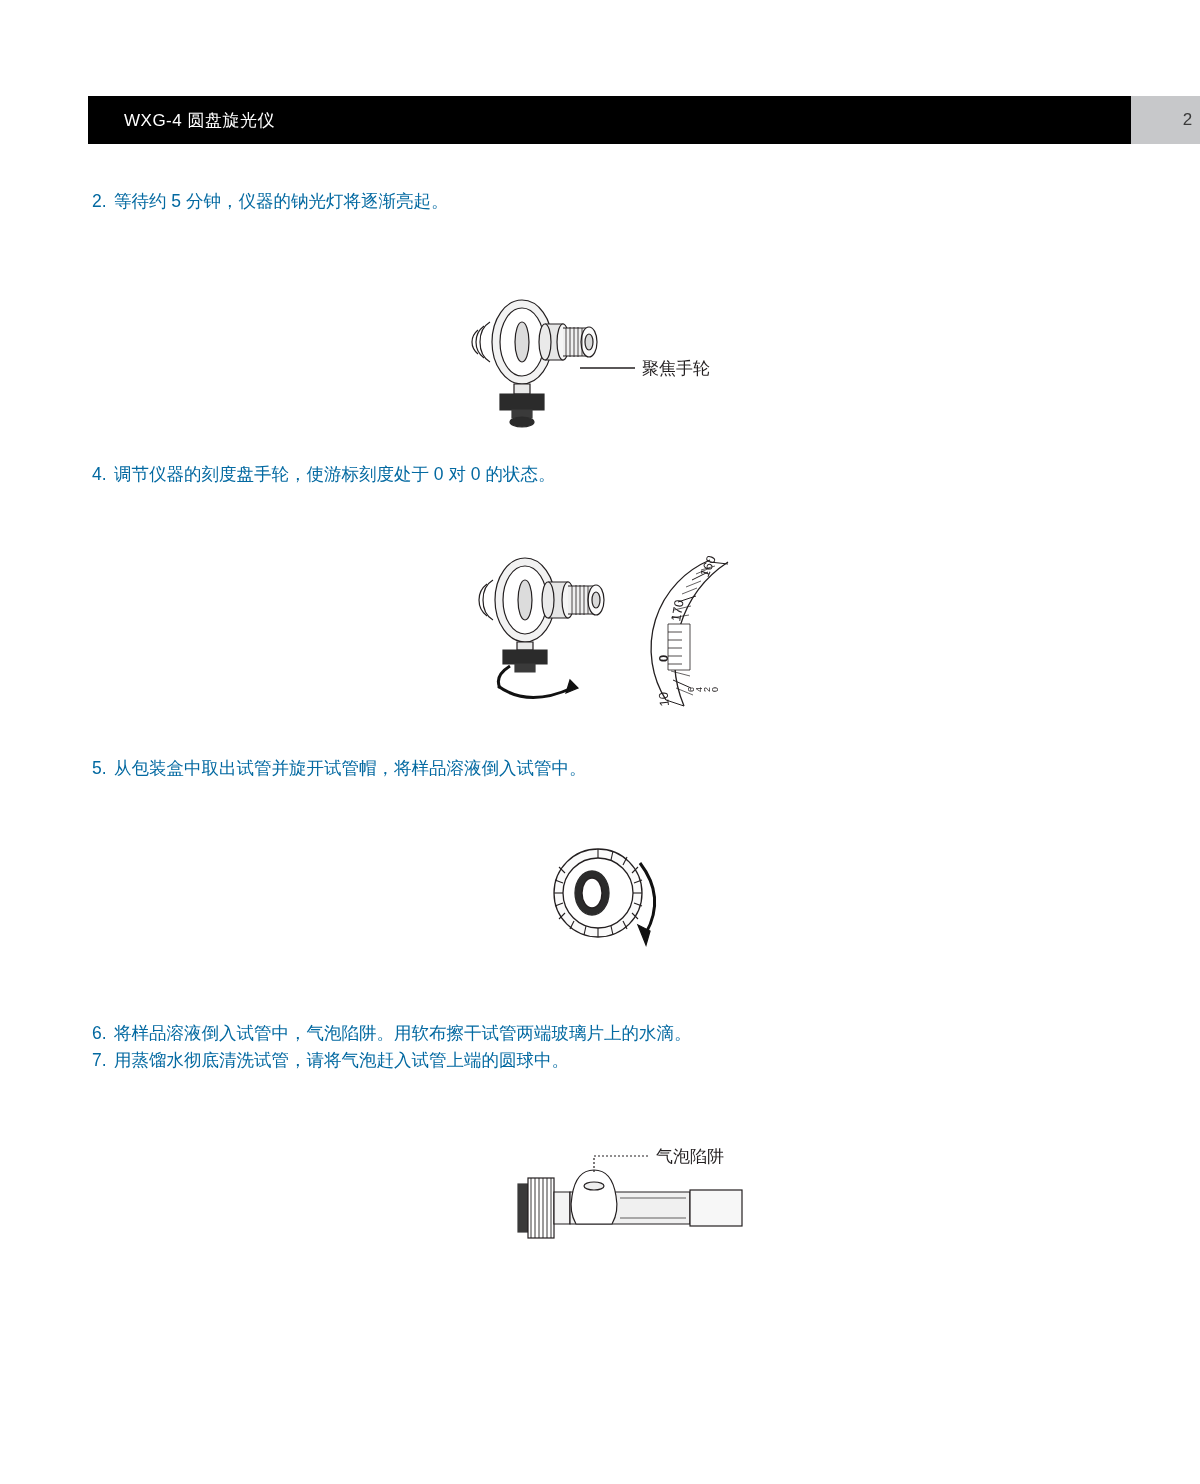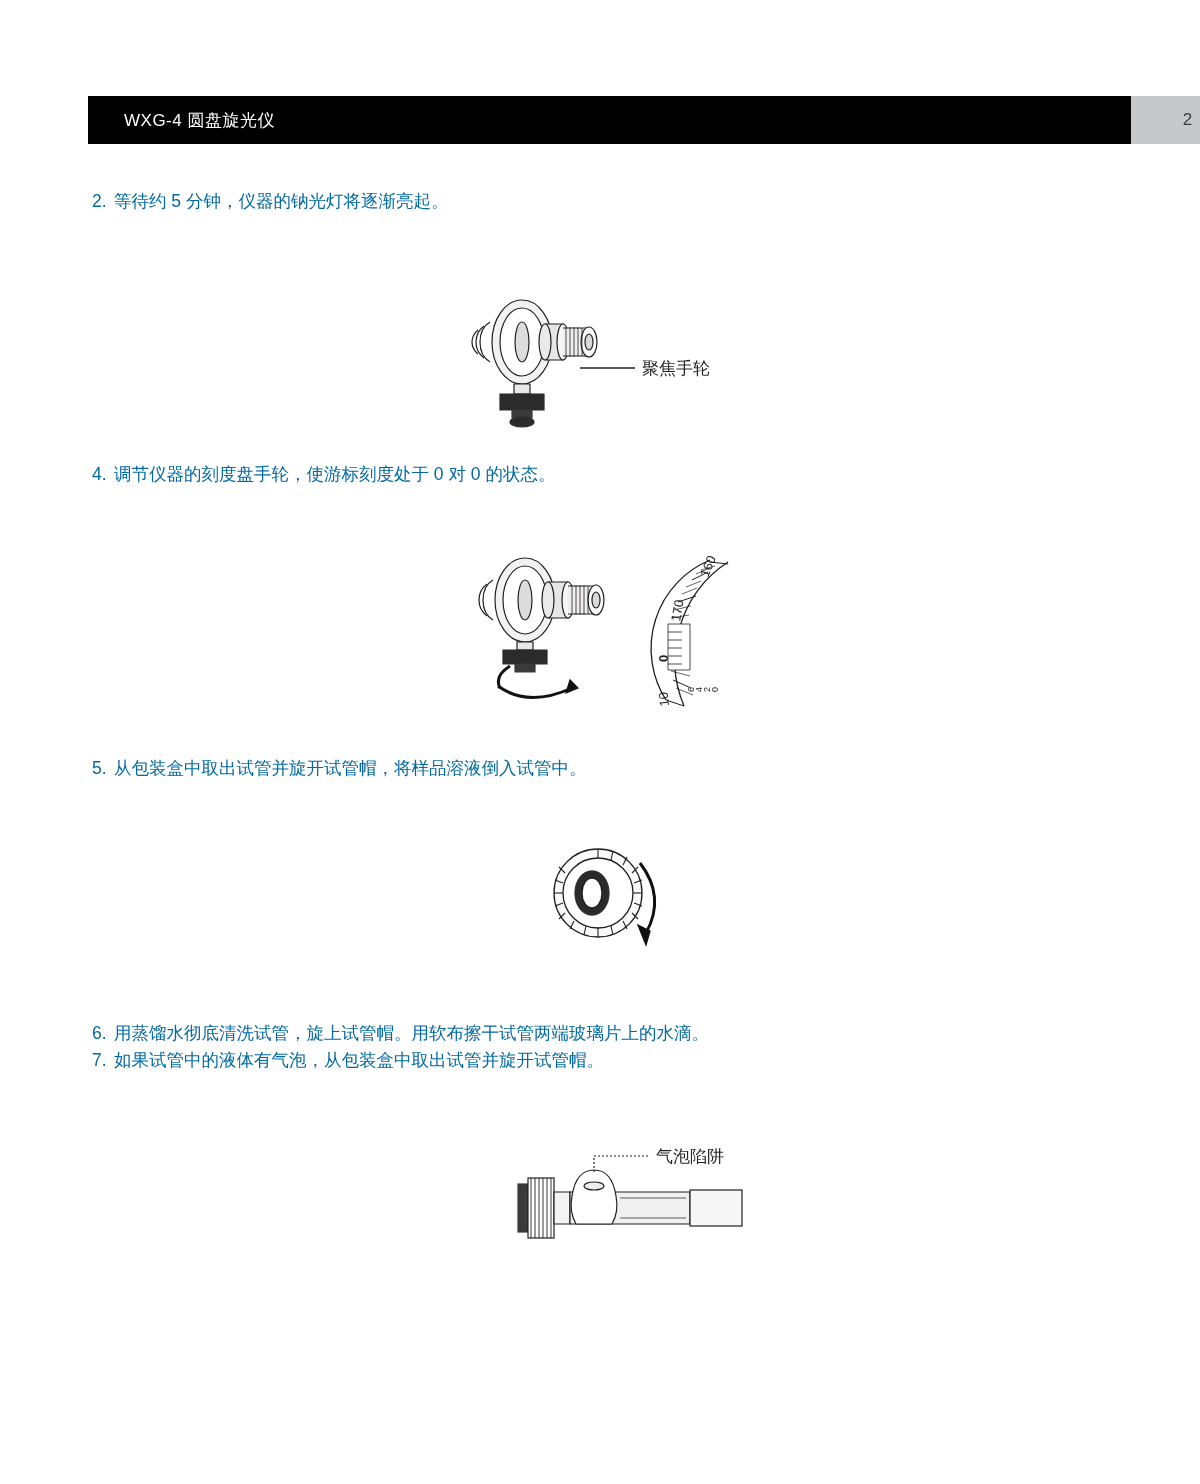--- a/index.html
+++ b/index.html
@@ -263,24 +263,24 @@
       </g>
 
       <path d="M110 28 q26 34 6 70" stroke-width="3" stroke="#111"></path>
       <path d="M108 90 l12 6 l-4 14 z" fill="#111" stroke="#111"></path>
     </g>
   </svg>
 </div>
 
 <div class="steps block-d">
   <div class="step-line">
-    <span class="step-num">6.</span><span>用蒸馏水彻底清洗试管，旋上试管帽。用软布擦干试管两端玻璃片上的水滴。</span>
-  </div>
-  <div class="step-line">
-    <span class="step-num">7.</span><span>如果试管中的液体有气泡，从包装盒中取出试管并旋开试管帽。</span>
+    <span class="step-num">6.</span><span>将样品溶液倒入试管中，气泡陷阱。用软布擦干试管两端玻璃片上的水滴。</span>
+  </div>
+  <div class="step-line">
+    <span class="step-num">7.</span><span>用蒸馏水彻底清洗试管，请将气泡赶入试管上端的圆球中。</span>
   </div>
 </div>
 
 <div class="figure fig4">
   <svg width="280" height="140" viewBox="0 0 280 140">
     <g fill="none" stroke="#231f20" stroke-width="1.2">
 
       <rect x="18" y="44" width="10" height="48" fill="#3a3a3a" stroke="#3a3a3a"></rect>
       <rect x="28" y="38" width="26" height="60" fill="#ffffff"></rect>
       <g stroke-width="0.9">

